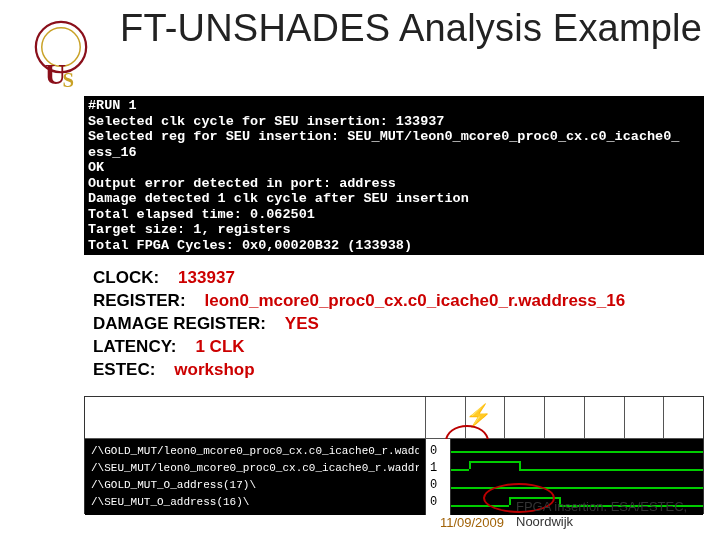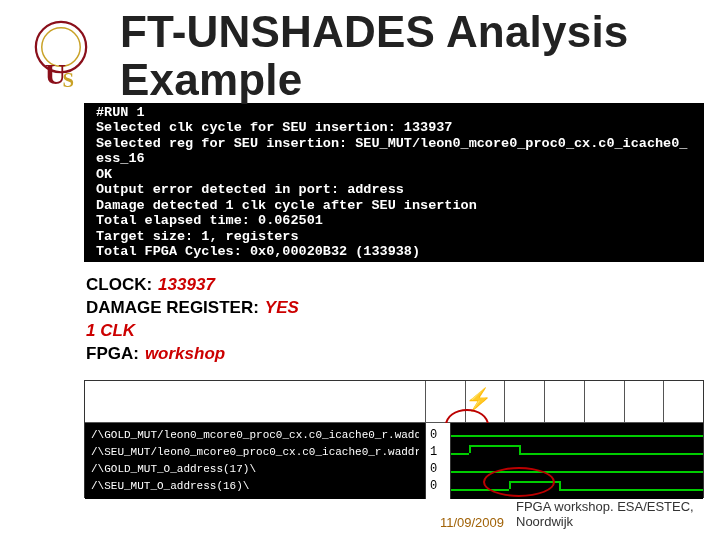--- a/index.html
+++ b/index.html
@@ -1,30 +1,30 @@
 <!DOCTYPE html>
 <html><head>
 <meta charset="utf-8">
 <style>
   * { margin: 0; padding: 0; box-sizing: border-box; }
   html, body { width: 720px; height: 540px; font-family: Arial, sans-serif; background: #fff; overflow: hidden; }
   .slide { width: 720px; height: 540px; position: relative; padding: 8px 16px 0 16px; }
   .header { display: flex; align-items: flex-start; gap: 14px; }
   .logo-wrap { width: 90px; height: 90px; display: flex; align-items: center; justify-content: center; flex-shrink: 0; }
-  .title { font-size: 44px; font-weight: 700; color: #222; line-height: 1.1; letter-spacing: 0.2px; }
+  .title { font-size: 38px; font-weight: 400; color: #222; line-height: 1.1; letter-spacing: 0.2px; }
   .indent { margin-left: 68px; }
   .terminal {
     background: #000; color: #fff; font-family: "Courier New", monospace;
-    font-size: 13.5px; font-weight: bold; line-height: 1.15; padding: 2px 12px;
+    font-size: 13.5px; font-weight: bold; line-height: 1.15; padding: 2px 4px;
     margin-top: -2px; white-space: pre; overflow: hidden;
   }
   .summary { margin-top: 12px; padding: 0 2px; font-size: 17px; font-weight: bold; line-height: 1.35; }
-  .kv { display: flex; gap: 6px; }
+  .kv { display: flex; gap: 19px; margin-left: 7px; }
   .k { color: #000; }
-  .v-red { color: #cc0000; font-style: italic; }
+  .v-red { color: #cc0000; }
   .wave { margin-top: 14px; border: 1px solid #333; background: #fff; position: relative; height: 118px; }
   .wave-top { position: relative; height: 42px; border-bottom: 1px solid #555; }
   .tick-grid { position: absolute; left: 340px; right: 0; top: 0; bottom: 0; display: flex; }
   .tick-grid div { flex: 1; border-left: 1px solid #555; height: 100%; }
   .sig-area { display: flex; height: 76px; position: relative; }
   .sig-labels {
     width: 340px; background: #000; color: #fff;
     font-family: "Courier New", monospace; font-size: 11px; padding: 4px 6px;
     display: flex; flex-direction: column; justify-content: space-around;
   }
@@ -71,28 +71,33 @@
 Total elapsed time: 0.062501
 Target size: 1, registers
 Total FPGA Cycles: 0x0,00020B32 (133938)</div>
 
     <div class="summary">
       <div class="kv">
         <span class="k">CLOCK:</span>
         <span class="v-red">133937</span>
       </div>
       <div class="kv">
+        <span class="k">REGISTER:</span>
+        <span class="v-red">leon0_mcore0_proc0_cx.c0_icache0_r.waddress_16</span>
+      </div>
+      <div class="kv">
         <span class="k">DAMAGE REGISTER:</span>
         <span class="v-red">YES</span>
       </div>
       <div class="kv">
+        <span class="k">LATENCY:</span>
         <span class="v-red">1 CLK</span>
       </div>
       <div class="kv">
-        <span class="k">FPGA:</span>
+        <span class="k">ESTEC:</span>
         <span class="v-red">workshop</span>
       </div>
     </div>
 
     <div class="wave">
       <div class="wave-top">
         <div class="tick-grid">
           <div></div>
             <div></div>
             <div></div>
@@ -135,16 +140,16 @@
           <div class="trace v" style="left:108px; top:58px; height:8px;"></div>
           <div class="trace" style="top:66px; left:108px; right:0;"></div>
           <div class="circle" style="left:32px; top:44px; width:72px; height:30px;"></div>
         </div>
       </div>
     </div>
   </div>
 
   <div class="footer">
     <span class="date">11/09/2009</span>
-    <span class="venue">FPGA workshop. ESA/ESTEC, Noordwijk</span>
+    <span class="venue">FPGA insertion. ESA/ESTEC, Noordwijk</span>
   </div>
 
 </div>
 
 </body></html>

